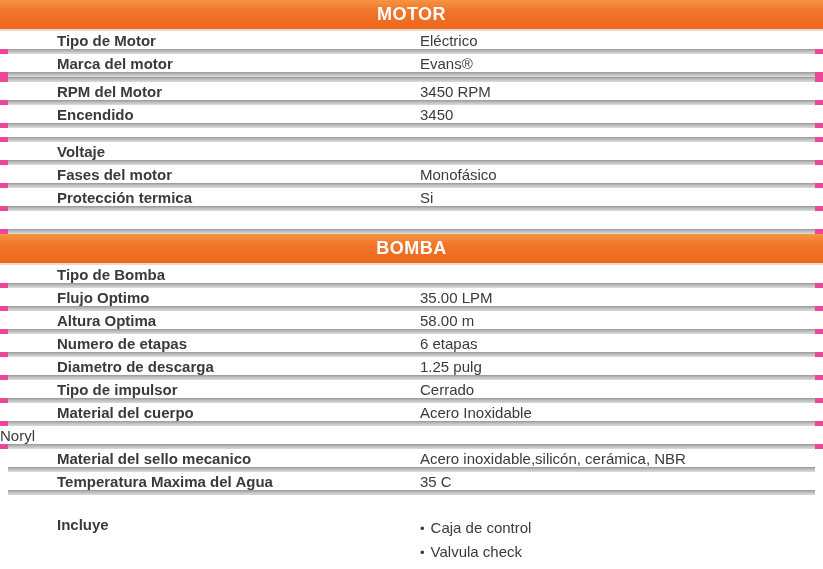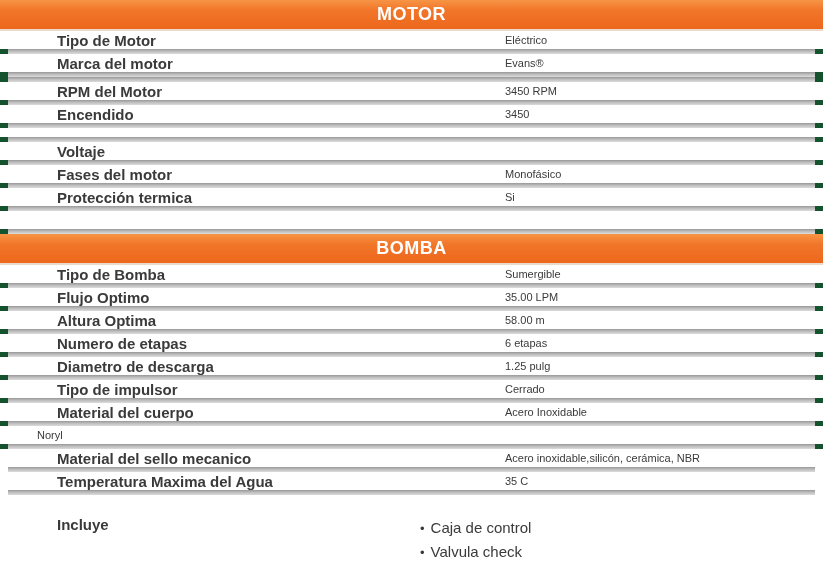--- a/index.html
+++ b/index.html
@@ -10,58 +10,56 @@
   body {
     width: 823px;
     height: 569px;
     overflow: hidden;
     font-family: "Liberation Sans", sans-serif;
     color: #3a3a3a;
   }
   .spec-table {
     width: 823px;
     height: 464px;
-    background: #14532d;
+    background: #ec4899;
   }
   .section-header {
     height: 29px;
     background: linear-gradient(180deg, #f79445 0%, #f1762a 35%, #ed671c 100%);
     border-bottom: 2px solid #eadacb;
     display: flex;
     align-items: center;
     justify-content: center;
   }
   .section-header .title {
     color: #ffffff;
     font-weight: bold;
     font-size: 18px;
     letter-spacing: 0.5px;
     line-height: 29px;
   }
   .spec-row {
     height: 18px;
     display: flex;
-    align-items: center;
-    background: #ffffff;
-    gap: 48px;
+    align-items: flex-end;
+    background: #ffffff;
   }
   .spec-row .lbl {
     flex: 0 0 363px;
     padding-left: 57px;
     font-weight: bold;
     font-size: 15px;
     white-space: nowrap;
     overflow: hidden;
   }
   .spec-row .val {
     flex: 1 1 auto;
-    font-size: 11px;
+    font-size: 15px;
     white-space: nowrap;
     overflow: hidden;
-    margin-left: 37px;
   }
   .divider {
     height: 5px;
     margin: 0 8px;
     background: linear-gradient(180deg, #989898 0%, #bcbcbc 45%, #dcdcdc 100%);
   }
   .group-gap {
     height: 9px;
     background: #ffffff;
   }
@@ -148,21 +146,20 @@
   <div class="spec-row">
   </div>
   <div class="divider"></div>
 
   <div class="section-header">
     <span class="title">BOMBA</span>
   </div>
 
   <div class="spec-row">
     <span class="lbl">Tipo de Bomba</span>
-    <span class="val">Sumergible</span>
   </div>
   <div class="divider"></div>
 
   <div class="spec-row">
     <span class="lbl">Flujo Optimo</span>
     <span class="val">35.00 LPM</span>
   </div>
   <div class="divider"></div>
 
   <div class="spec-row">

